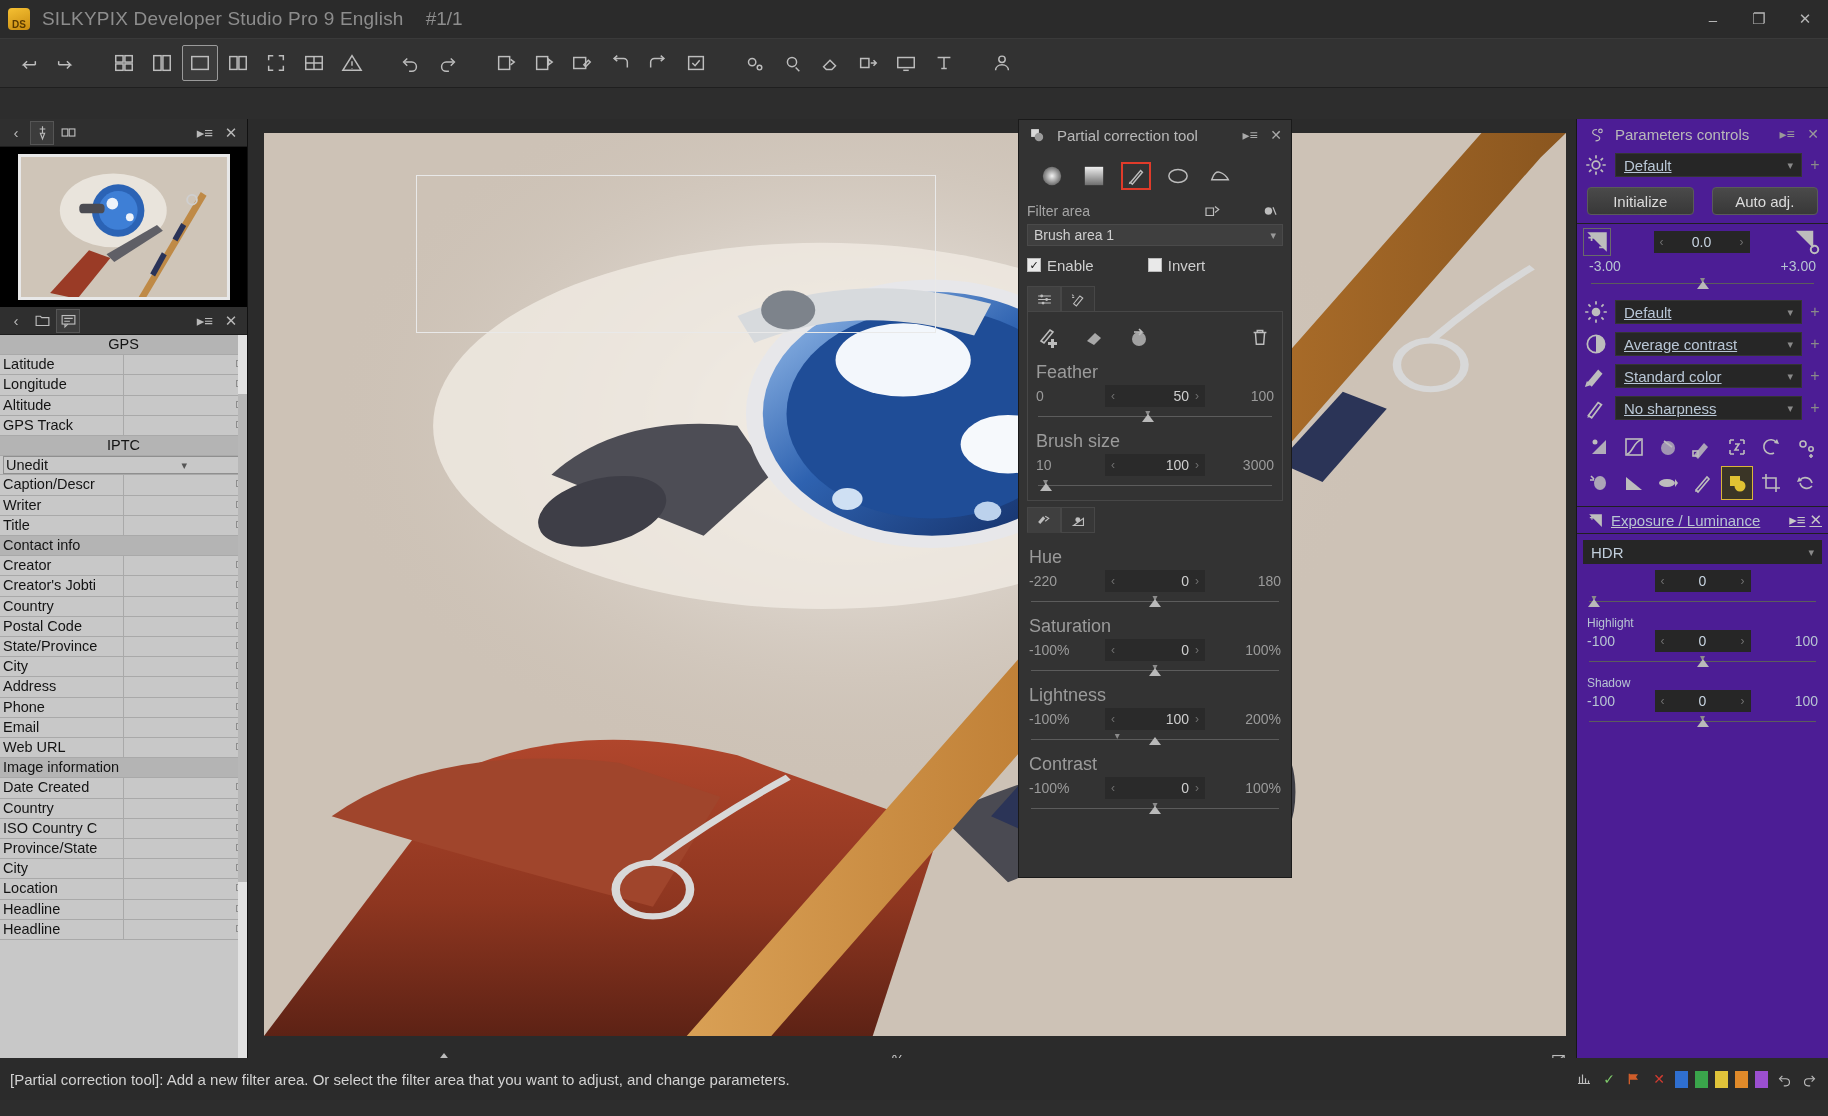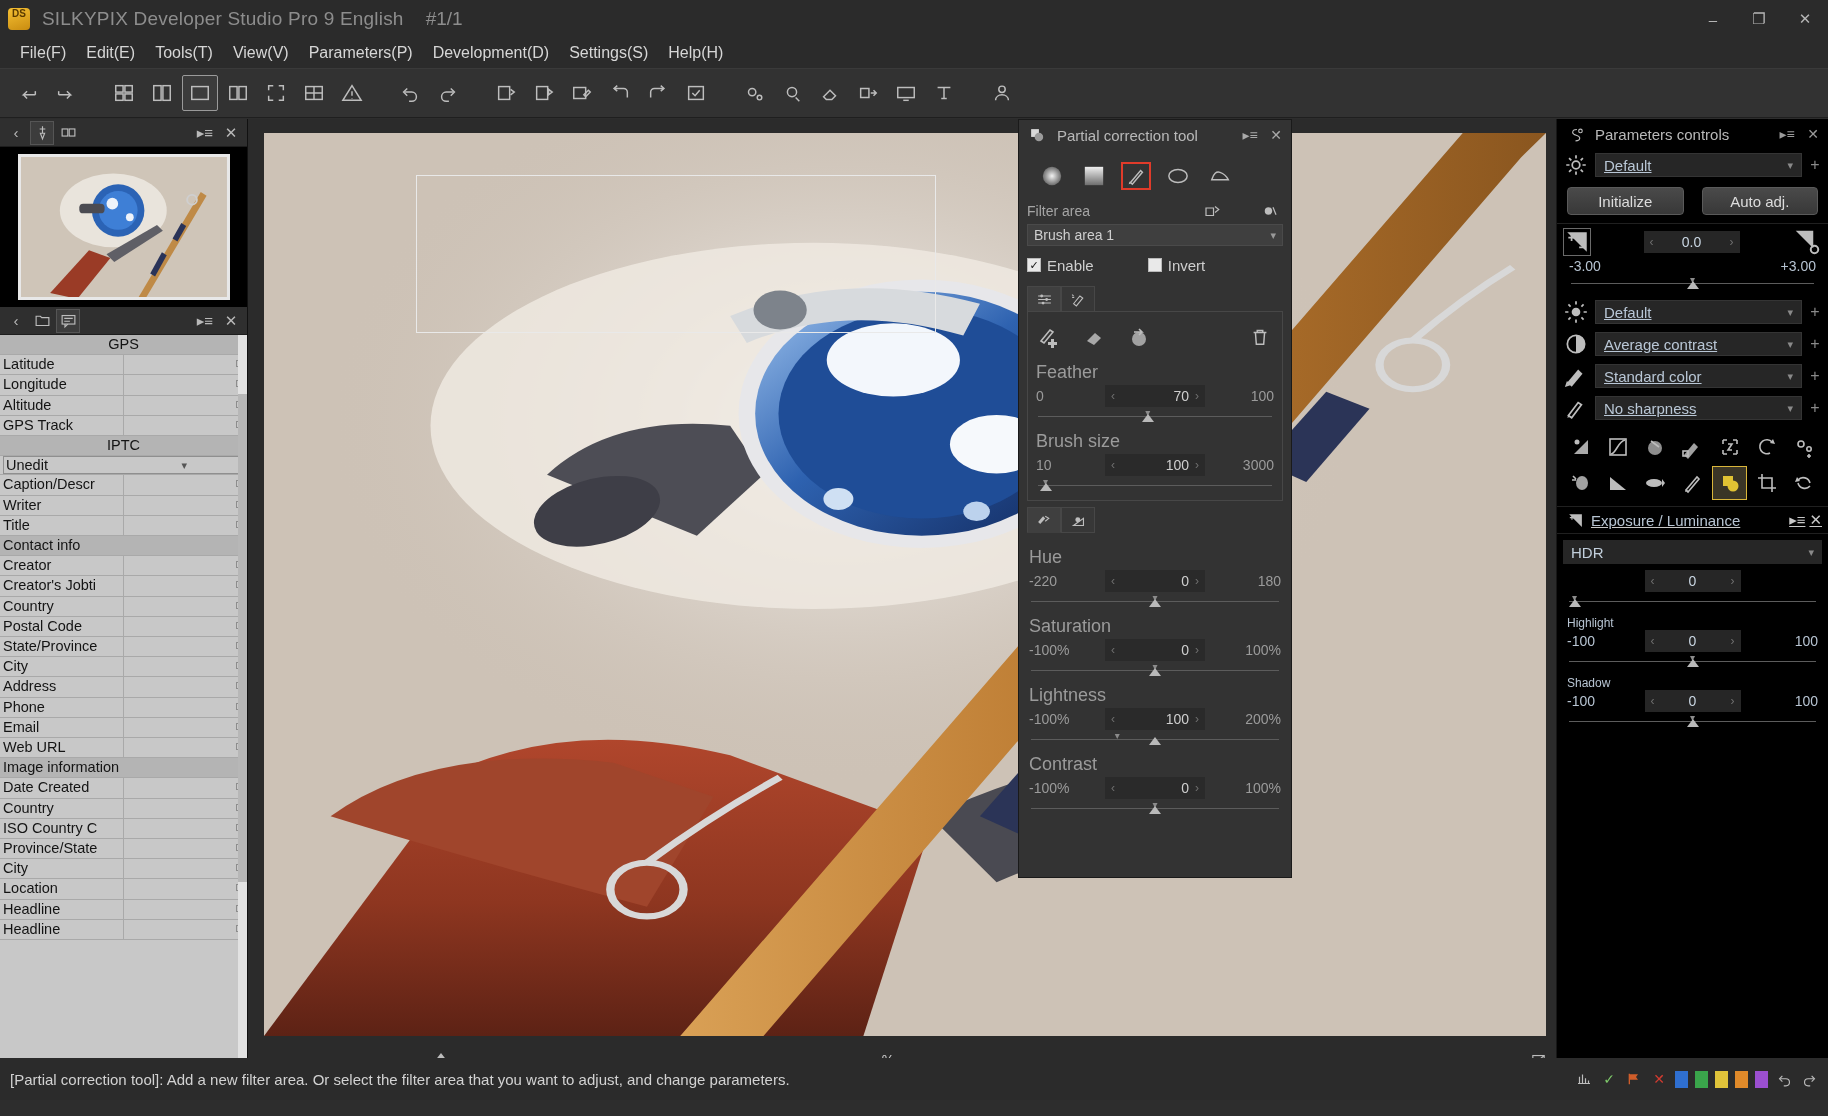--- a/index.html
+++ b/index.html
@@ -7,21 +7,21 @@
   body {
     font-family: "Liberation Sans", sans-serif;
     background:#2b2b2b; color:#c8c8c8; font-size:15px;
     -webkit-font-smoothing:antialiased;
   }
   .app { position:relative; width:1828px; height:1116px; background:#2d2d2d; }
 
   
   .titlebar { height:38px; background:#2b2b2b; display:flex; align-items:center; padding-left:8px; }
   .logo { width:22px;height:22px;border-radius:4px;background:linear-gradient(160deg,#f5c033,#c98c10);
-          display:flex;align-items:flex-start;justify-content:center;font-size:10px;color:#5a3a00;font-weight:bold;}
+          display:flex;align-items:flex-end;justify-content:center;font-size:10px;color:#5a3a00;font-weight:bold;}
   .apptitle { margin-left:12px; color:#8d8d8d; font-size:19px; letter-spacing:.2px;}
   .appcount { margin-left:22px; color:#8d8d8d; font-size:19px;}
   .wbtns { margin-left:auto; display:flex; }
   .wbtn { width:46px;height:38px;display:flex;align-items:center;justify-content:center;color:#b5b5b5;font-size:15px;}
   .wbtn:last-child{ }
 
   
   .menubar { height:30px; display:flex; align-items:center; padding-left:10px; background:#2b2b2b; }
   .menu-item { padding:3px 10px; color:#d6d6d6; font-size:16px; }
 
@@ -114,21 +114,21 @@
   .spin .val{flex:1;text-align:right;padding-right:6px;}
   .track{ position:relative; height:14px; margin-top:2px;}
   .track .line{position:absolute;top:7px;left:2px;right:2px;height:1px;background:#5c5c5c;}
   .track .car{position:absolute;top:-2px;font-size:10px;color:#8b8b8b;transform:translateX(-50%);}
   .track .th{position:absolute;top:5px;width:0;height:0;border-left:6px solid transparent;
              border-right:6px solid transparent;border-bottom:8px solid #b9b9b9;transform:translateX(-50%);}
   .ctabs{display:flex;gap:0;padding-top:6px;}
   .pcsliders{ padding:6px 2px 0 2px;}
 
   
-  .rightpanel { width:272px; background:#000000; border-left:1px solid #171717;
+  .rightpanel { width:252px; background:#4c1d95; border-left:1px solid #171717;
                 display:flex; flex-direction:column; }
   .rp-head { height:30px; display:flex;align-items:center;gap:8px;padding:0 6px;}
   .rp-head .t{flex:1;color:#b9b9b9;font-size:15px;}
   .rp-head .hb{color:#9a9a9a;font-size:14px;width:18px;text-align:center;}
   .presetrow{ display:flex;align-items:center;gap:6px;padding:4px 6px;}
   .presetrow .ic{width:26px;height:24px;display:flex;align-items:center;justify-content:center;}
   .preset{ flex:1;height:24px;background:#262626;border:1px solid #343434;display:flex;align-items:center;
            padding:0 8px;color:#b9c7d6;font-size:15px;}
   .preset .u{ text-decoration:underline; }
   .preset .car{margin-left:auto;color:#8a8a8a;font-size:11px;}
@@ -183,30 +183,20 @@
       </div>
     <div class="apptitle">SILKYPIX Developer Studio Pro 9 English</div>
     <div class="appcount">#1/1</div>
     <div class="wbtns">
       <div class="wbtn">–</div>
       <div class="wbtn">❐</div>
       <div class="wbtn">✕</div>
     </div>
   </div>
 
-  <div class="menubar">
-    <div class="menu-item">File(F)</div>
-    <div class="menu-item">Edit(E)</div>
-    <div class="menu-item">Tools(T)</div>
-    <div class="menu-item">View(V)</div>
-    <div class="menu-item">Parameters(P)</div>
-    <div class="menu-item">Development(D)</div>
-    <div class="menu-item">Settings(S)</div>
-    <div class="menu-item">Help(H)</div>
-  </div>
 
   <div class="toolbar">
     <div class="tb">
         <svg viewBox="0 0 24 24">
           <path class="stroke" d="M20 14H7l4-4M7 14l4 4"></path>
           <path class="stroke" d="M20 14v-4"></path>
         </svg>
       </div>
     <div class="tb">
         <svg viewBox="0 0 24 24">
@@ -1071,21 +1061,21 @@
                 <path class="stroke" d="M5 7h14M9 7V5h6v2M7 7l1 13h8l1-13"></path>
               </svg>
             </div>
         </div>
 
         <div class="sl-label">Feather</div>
         <div class="sl-row">
           <div class="sl-min">0</div>
           <div class="spin">
             <span class="a">‹</span>
-            <span class="val">70</span>
+            <span class="val">50</span>
             <span class="a">›</span>
           </div>
           <div class="sl-max">100</div>
         </div>
         <div class="track">
             <div class="line"></div>
             <div class="car" style="left:47%">▾</div>
             <div class="th" style="left:47%"></div>
           </div>
 

